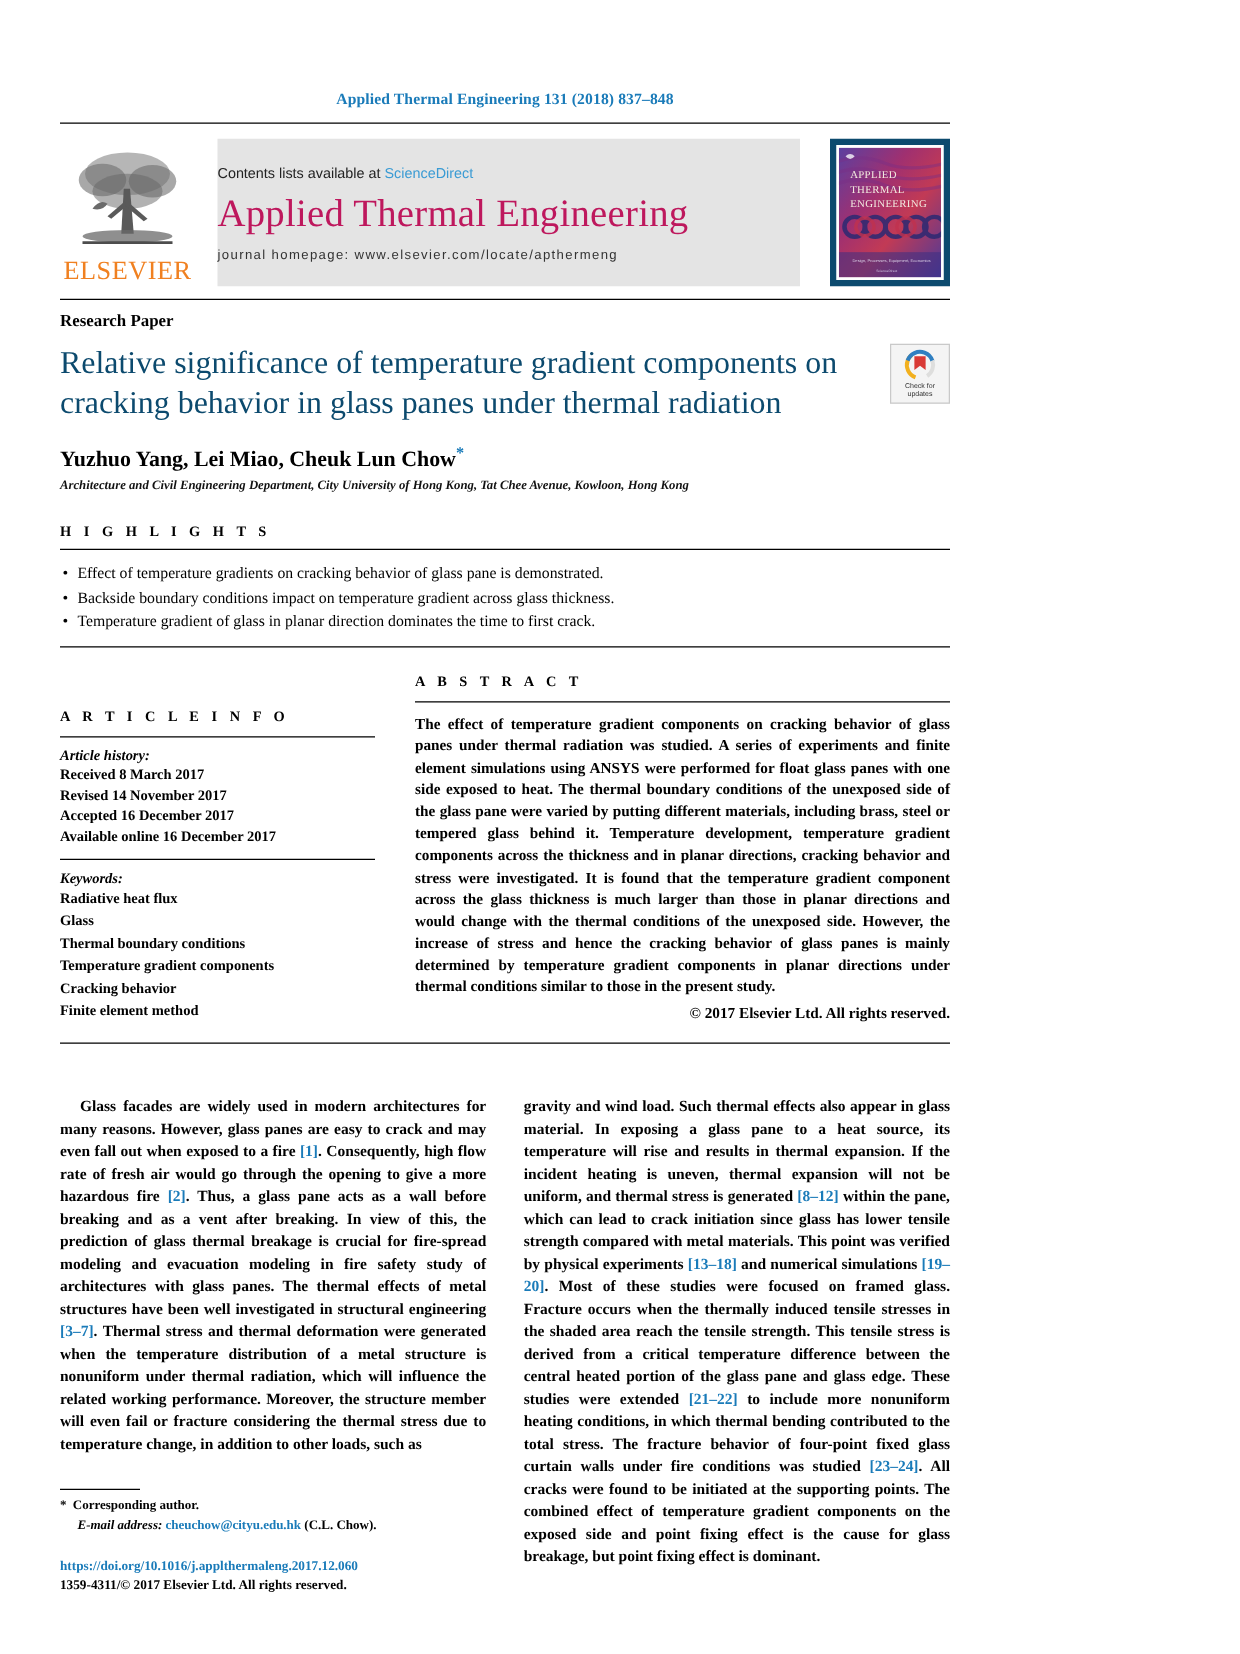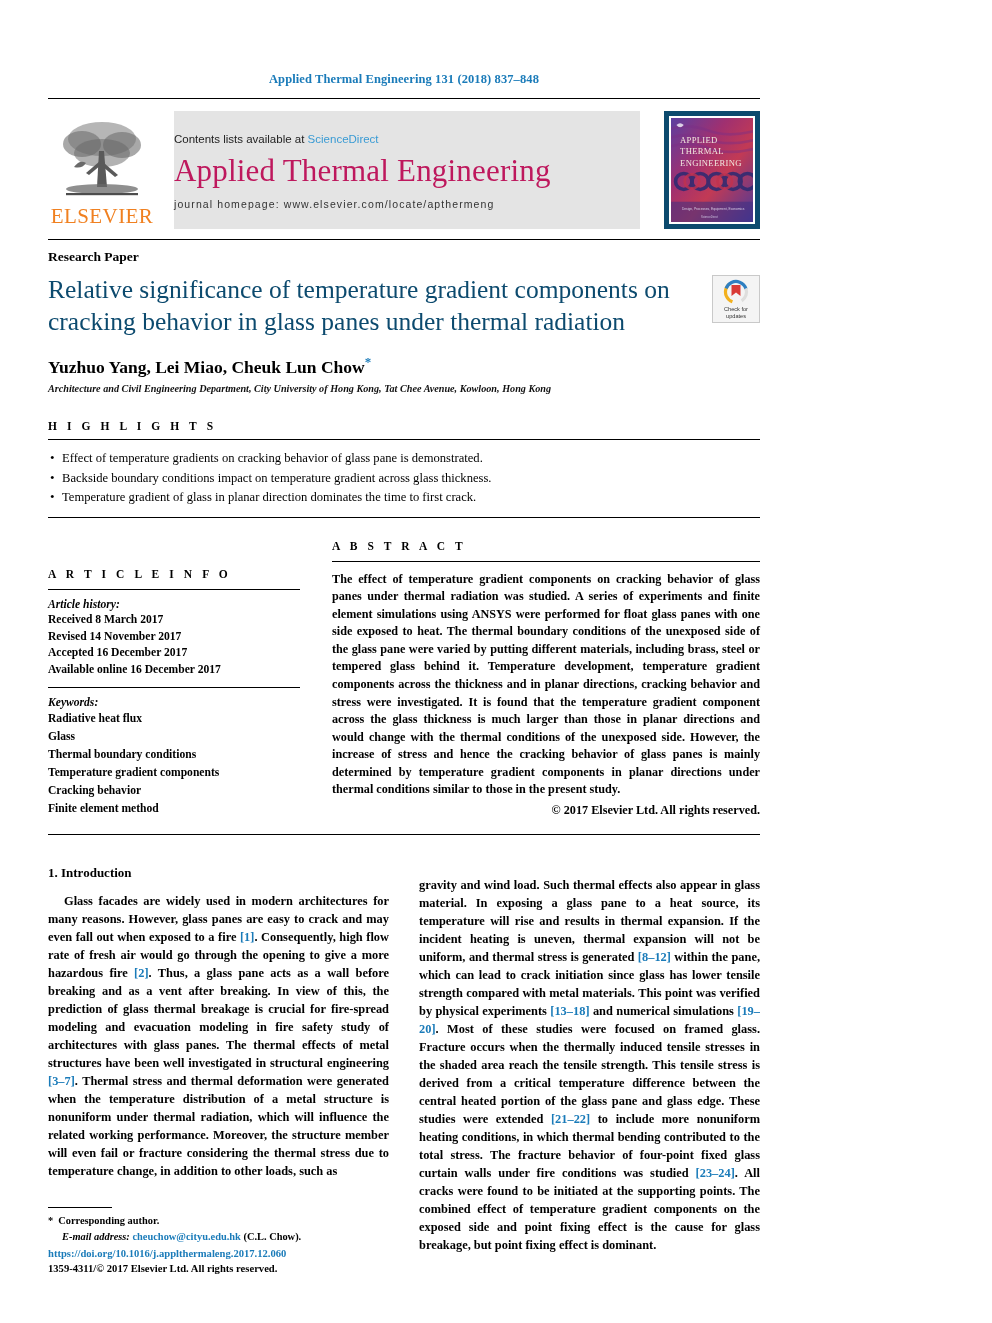--- a/index.html
+++ b/index.html
@@ -307,21 +307,20 @@
       <div class="ia-rule"></div>
       <div class="abs-body">The effect of temperature gradient components on cracking behavior of glass panes under thermal radiation was studied. A series of experiments and finite element simulations using ANSYS were performed for float glass panes with one side exposed to heat. The thermal boundary conditions of the unexposed side of the glass pane were varied by putting different materials, including brass, steel or tempered glass behind it. Temperature development, temperature gradient components across the thickness and in planar directions, cracking behavior and stress were investigated. It is found that the temperature gradient component across the glass thickness is much larger than those in planar directions and would change with the thermal conditions of the unexposed side. However, the increase of stress and hence the cracking behavior of glass panes is mainly determined by temperature gradient components in planar directions under thermal conditions similar to those in the present study.</div>
       <div class="abs-copy">© 2017 Elsevier Ltd. All rights reserved.</div>
     </div>
   </div>
 
   <div class="rule-med-full" style="border-top:1.4px solid #000; margin: 16px 48px 0 48px;"></div>
 
   <div class="bodywrap">
     <div class="col">
-      <div class="sec-h">1. Introduction</div>
       <p class="para">
         <span class="ind"></span><span>Glass facades are widely used in modern architectures for many reasons. However, glass panes are easy to crack and may even fall out when exposed to a fire </span><span class="cite">[1]</span><span>. Consequently, high flow rate of fresh air would go through the opening to give a more hazardous fire </span><span class="cite">[2]</span><span>. Thus, a glass pane acts as a wall before breaking and as a vent after breaking. In view of this, the prediction of glass thermal breakage is crucial for fire-spread modeling and evacuation modeling in fire safety study of architectures with glass panes. The thermal effects of metal structures have been well investigated in structural engineering </span><span class="cite">[3–7]</span><span>. Thermal stress and thermal deformation were generated when the temperature distribution of a metal structure is nonuniform under thermal radiation, which will influence the related working performance. Moreover, the structure member will even fail or fracture considering the thermal stress due to temperature change, in addition to other loads, such as</span>
       </p>
 
       <div class="footnote">
         <div class="fn-rule"></div>
         <div class="fn-line">
           <span class="fnstar">*</span><span>Corresponding author.</span>
         </div>
         <div class="fn-line" style="padding-left:14px">

